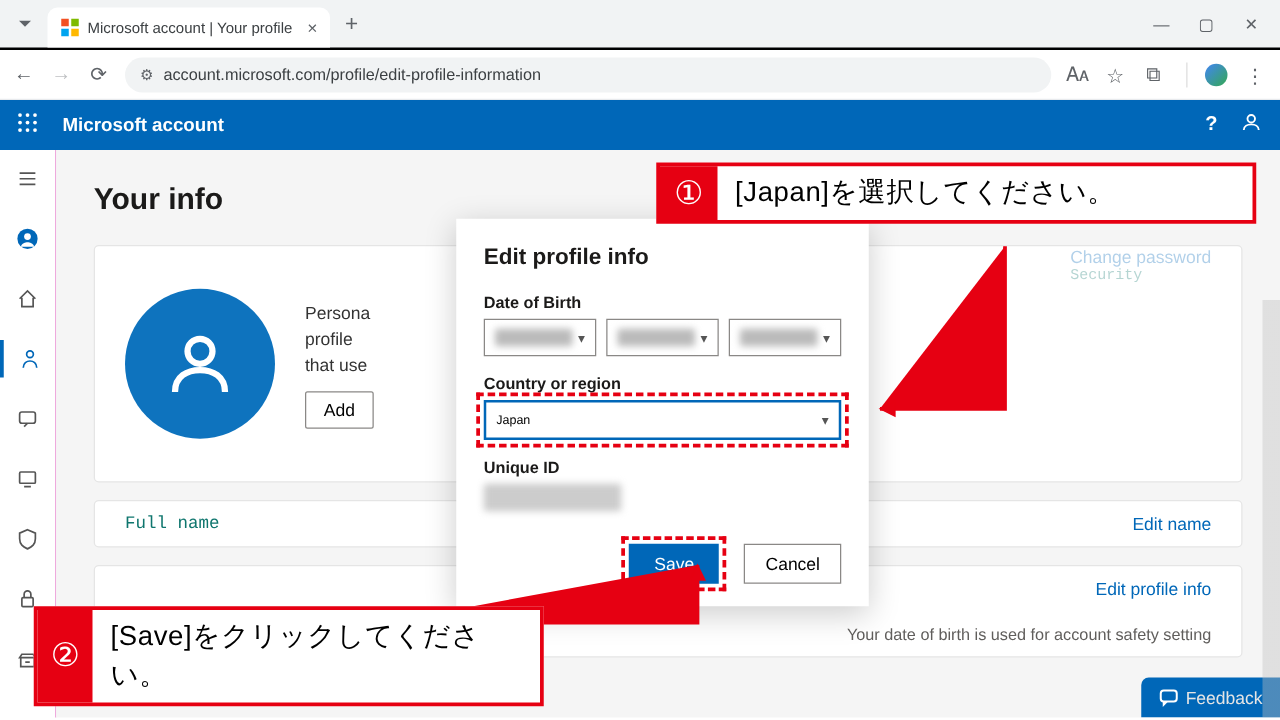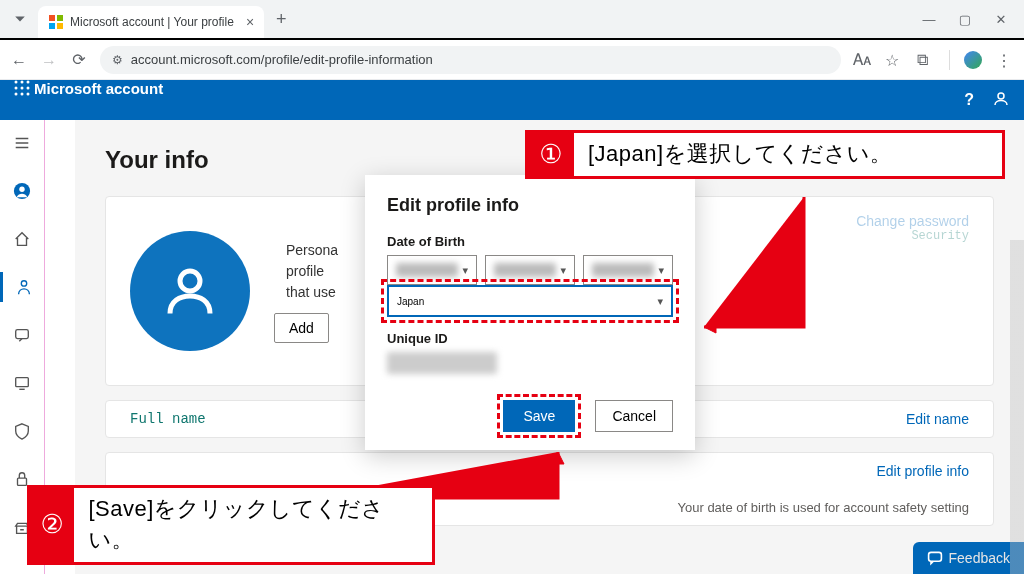--- a/index.html
+++ b/index.html
@@ -13,38 +13,38 @@
 .tab-close { margin-left:6px; color:#5f6368; font-size:14px; }
 .tab-new { margin-left:12px; color:#5f6368; font-size:18px; cursor:pointer; }
 .winbtns { margin-left:auto; display:flex; gap:18px; color:#5f6368; font-size:13px; padding-right:6px; }
 .winbtns span { width:18px; text-align:center; }
 .addr-bar { height:40px; display:flex; align-items:center; padding:0 10px; gap:12px; background:#fff; border-bottom:1px solid #e8eaed; }
 .navico { color:#5f6368; font-size:16px; width:18px; text-align:center; }
 .addr-field { flex:1; background:#f1f3f4; border-radius:16px; height:28px; display:flex; align-items:center; padding:0 12px; gap:8px; font-size:13px; color:#3c4043; }
 .addr-icons { display:flex; gap:14px; align-items:center; color:#5f6368; }
 .addr-icons span, .addr-icons svg { width:18px; height:18px; }
 .avatar-img { width:22px; height:22px; border-radius:50%; background:linear-gradient(135deg,#4285f4,#34a853); }
-.ms-header { height:40px; background:#0067b8; color:#fff; display:flex; padding:0 14px; gap:4px; font-size:15px; font-weight:600; }
+.ms-header { height:40px; background:#0067b8; color:#fff; display:flex; align-items:center; padding:0 14px; gap:20px; font-size:15px; font-weight:600; }
 .ms-apps svg { width:16px; height:16px; fill:#fff; }
 .ms-header .right { margin-left:auto; display:flex; align-items:center; gap:18px; }
 .ms-header .right svg { width:18px; height:18px; fill:#fff; }
-.content { display:flex; height:454px;gap:30px; }
+.content { display:flex; height:454px; }
 .sidebar { width:45px; display:flex; flex-direction:column; align-items:center; padding-top:8px; gap:18px; color:#555; border-right:1px solid #ead; }
 .sidebar .sico { width:45px; height:30px; display:flex; align-items:center; justify-content:center; cursor:pointer; }
 .sidebar .sico svg { width:18px; height:18px; stroke:#555; fill:none; stroke-width:1.5; }
 .sidebar .sico.blue { border-left:3px solid #0067b8; }
 .sidebar .sico.blue svg { stroke:#0067b8; }
 .sidebar .sico.fillblue svg { fill:#0067b8; stroke:none; }
 .main { flex:1; background:#f5f5f5; padding:20px 30px; position:relative; overflow:hidden; }
 h1 { font-size:24px; font-weight:600; color:#1b1a19; margin:6px 0 22px; }
 .card { background:#fff; border:1px solid #e5e5e5; border-radius:4px; padding:20px 24px; margin-bottom:14px; }
 .card.top { display:flex; gap:24px; align-items:center; height:190px; position:relative; }
 .avatar-lg { width:120px; height:120px; border-radius:50%; background:#0e73be; display:flex; align-items:center; justify-content:center; }
 .avatar-lg svg { width:60px; height:60px; stroke:#fff; fill:none; stroke-width:2; }
-.card-text { font-size:14px; color:#333; line-height:1.5;margin-left:12px; }
+.card-text { font-size:14px; color:#333; line-height:1.5; }
 .btn-outline { border:1px solid #8a8886; background:#fff; padding:6px 14px; border-radius:2px; font-size:14px; margin-top:10px; cursor:pointer; }
 .row { display:flex; justify-content:space-between; padding:10px 24px; font-size:14px; align-items:center; }
 .muted { color:#0f766e;font-family:Liberation Mono, monospace; }
 .link { color:#0067b8; font-size:14px; cursor:pointer; }
 .blur { filter:blur(4px); color:#999; }
 .smallnote { color:#605e5c; font-size:13px; }
 .feedback { position:absolute; right:0; bottom:0; background:#0067b8; color:#e5e5e5; padding:8px 14px; border-radius:6px 0 0 0; font-size:14px; display:flex; gap:6px; align-items:center; }
 .feedback svg { width:16px; height:16px; stroke:#fff; fill:none; stroke-width:2; }
 .modal { position:absolute; left:365px; top:175px; width:330px; background:#fff; box-shadow:0 6px 24px rgba(0,0,0,.2); padding:20px 22px 18px; z-index:20; }
 .modal h2 { font-size:18px; font-weight:600; color:#1b1a19; margin-bottom:18px; }
@@ -202,21 +202,21 @@
             <circle cx="12" cy="8" r="4"></circle>
             <path d="M4 21c0-5 4-7 8-7s8 2 8 7"></path>
           </svg>
       </div>
       <div>
         <div class="card-text">Persona</div>
         <div class="card-text">profile</div>
         <div class="card-text">that use</div>
         <button class="btn-outline">Add</button>
       </div>
-      <div style="position:absolute;right:24px;top:16px;text-align:right">
+      <div style="position:absolute;right:24px;top:0;">
         <div class="link" style="opacity:.3">Change password</div>
         <div class="muted" style="opacity:.3;font-size:12px">Security</div>
       </div>
     </div>
 
     <div class="card" style="padding:0">
       <div class="row">
         <span class="muted">Full name</span>
         <span class="link">Edit name</span>
       </div>
@@ -253,20 +253,21 @@
       </div>
     <div class="sel">
         <span class="blur-s"></span>
         <span class="chev">▾</span>
       </div>
     <div class="sel">
         <span class="blur-s"></span>
         <span class="chev">▾</span>
       </div>
   </div>
+  <label style="margin-top:14px">Country or region</label>
   <div class="country-box">
     <input type="text" value="Japan" style="">
     <span class="chev">▾</span>
   </div>
   <label style="margin-top:14px">Unique ID</label>
   <div class="uid"></div>
   <div class="modal-btns">
     <button class="btn-save">Save</button>
     <button class="btn-cancel">Cancel</button>
   </div>

